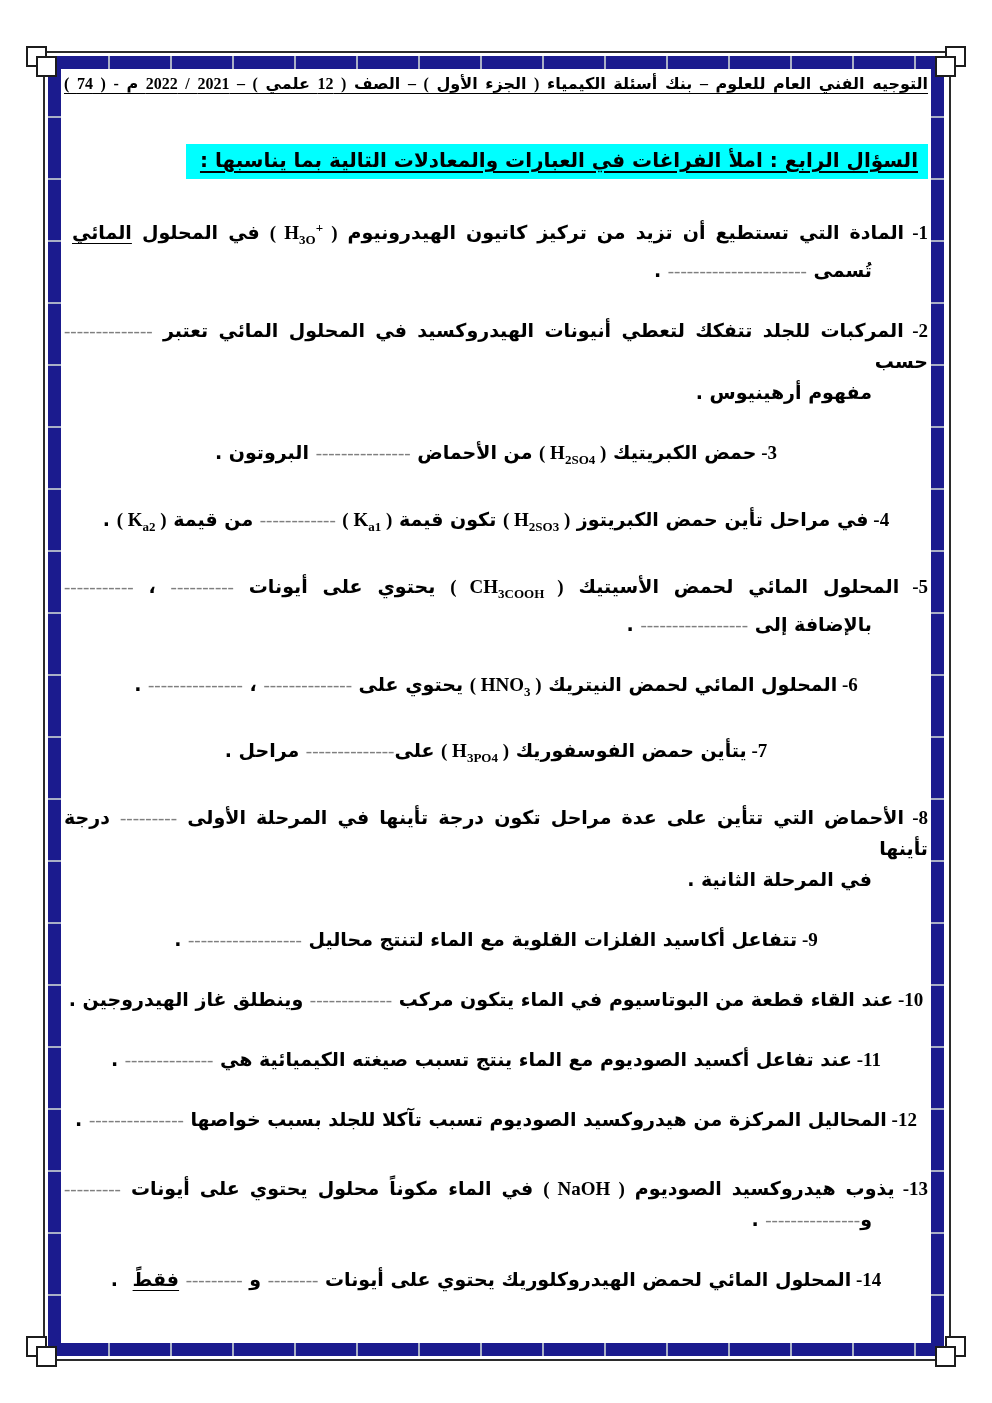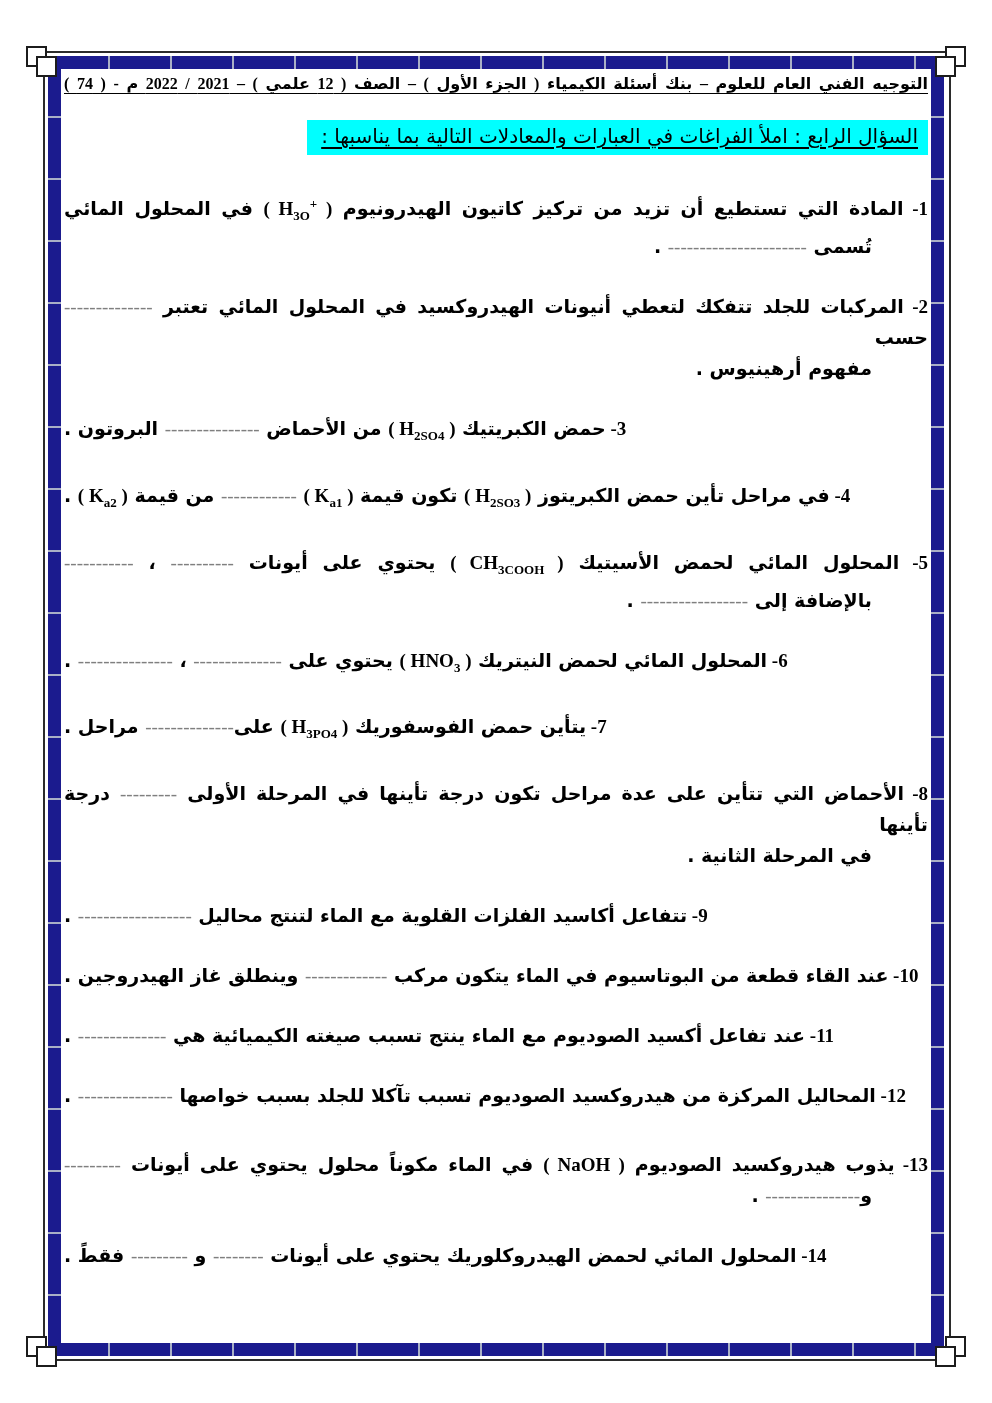--- a/index.html
+++ b/index.html
@@ -40,43 +40,43 @@
   .doc-header{
     font-family:"Liberation Serif","DejaVu Sans",serif;
     font-size:16px;font-weight:bold;
     text-decoration:underline;text-underline-offset:4px;
     text-align:justify;text-align-last:justify;
     white-space:nowrap;
   }
   .qtitle-row{text-align:right;margin-top:27px;margin-left:0;}
   .qtitle{
     display:inline-block;background:var(--cyan,#00ffff);
-    font-size:20px;font-weight:normal;
-    padding:4px 10px 7px 14px;margin-left:-6px;
+    font-size:20px;font-weight:bold;
+    padding:4px 10px 7px 14px;margin-left:-6px;margin-top:24px;
   }
   .qtitle span{text-decoration:underline;text-underline-offset:4px;}
   .items{margin-top:33px;}
   .item{margin-bottom:29px;font-size:19px;line-height:31px;}
   .item:nth-child(13){margin-top:38px;}
   .line{min-height:31px;}
   .l-first{text-align:justify;text-align-last:justify;}
-  .l-only{text-align:left;}
+  .l-only{text-align:center;}
   .l-cont{padding-right:56px;}
   .num{font-family:"Liberation Serif","DejaVu Serif",serif;}
   .formula{
     font-family:"Liberation Serif","DejaVu Serif",serif;
     unicode-bidi:isolate;
   }
   .formula sub,.formula sup{font-size:13px;font-weight:bold;}
   .blank{
     color:#7f7f7f;font-weight:normal;
     font-family:"Liberation Serif","DejaVu Serif",serif;
     letter-spacing:1px;
   }
-  .uline{text-underline-offset:4px;}
+  .uline{text-decoration:underline;text-underline-offset:4px;margin-left:8px;}
 </style>
 </head>
 <body style="--navy: #1b1b8e; --cyan: #00ffff;">
 
 <div class="outline"></div>
 <div class="nband n-top"></div>
 <div class="nband n-bottom"></div>
 <div class="nband n-left"></div>
 <div class="nband n-right"></div>
 <div class="csq tl1"></div>

